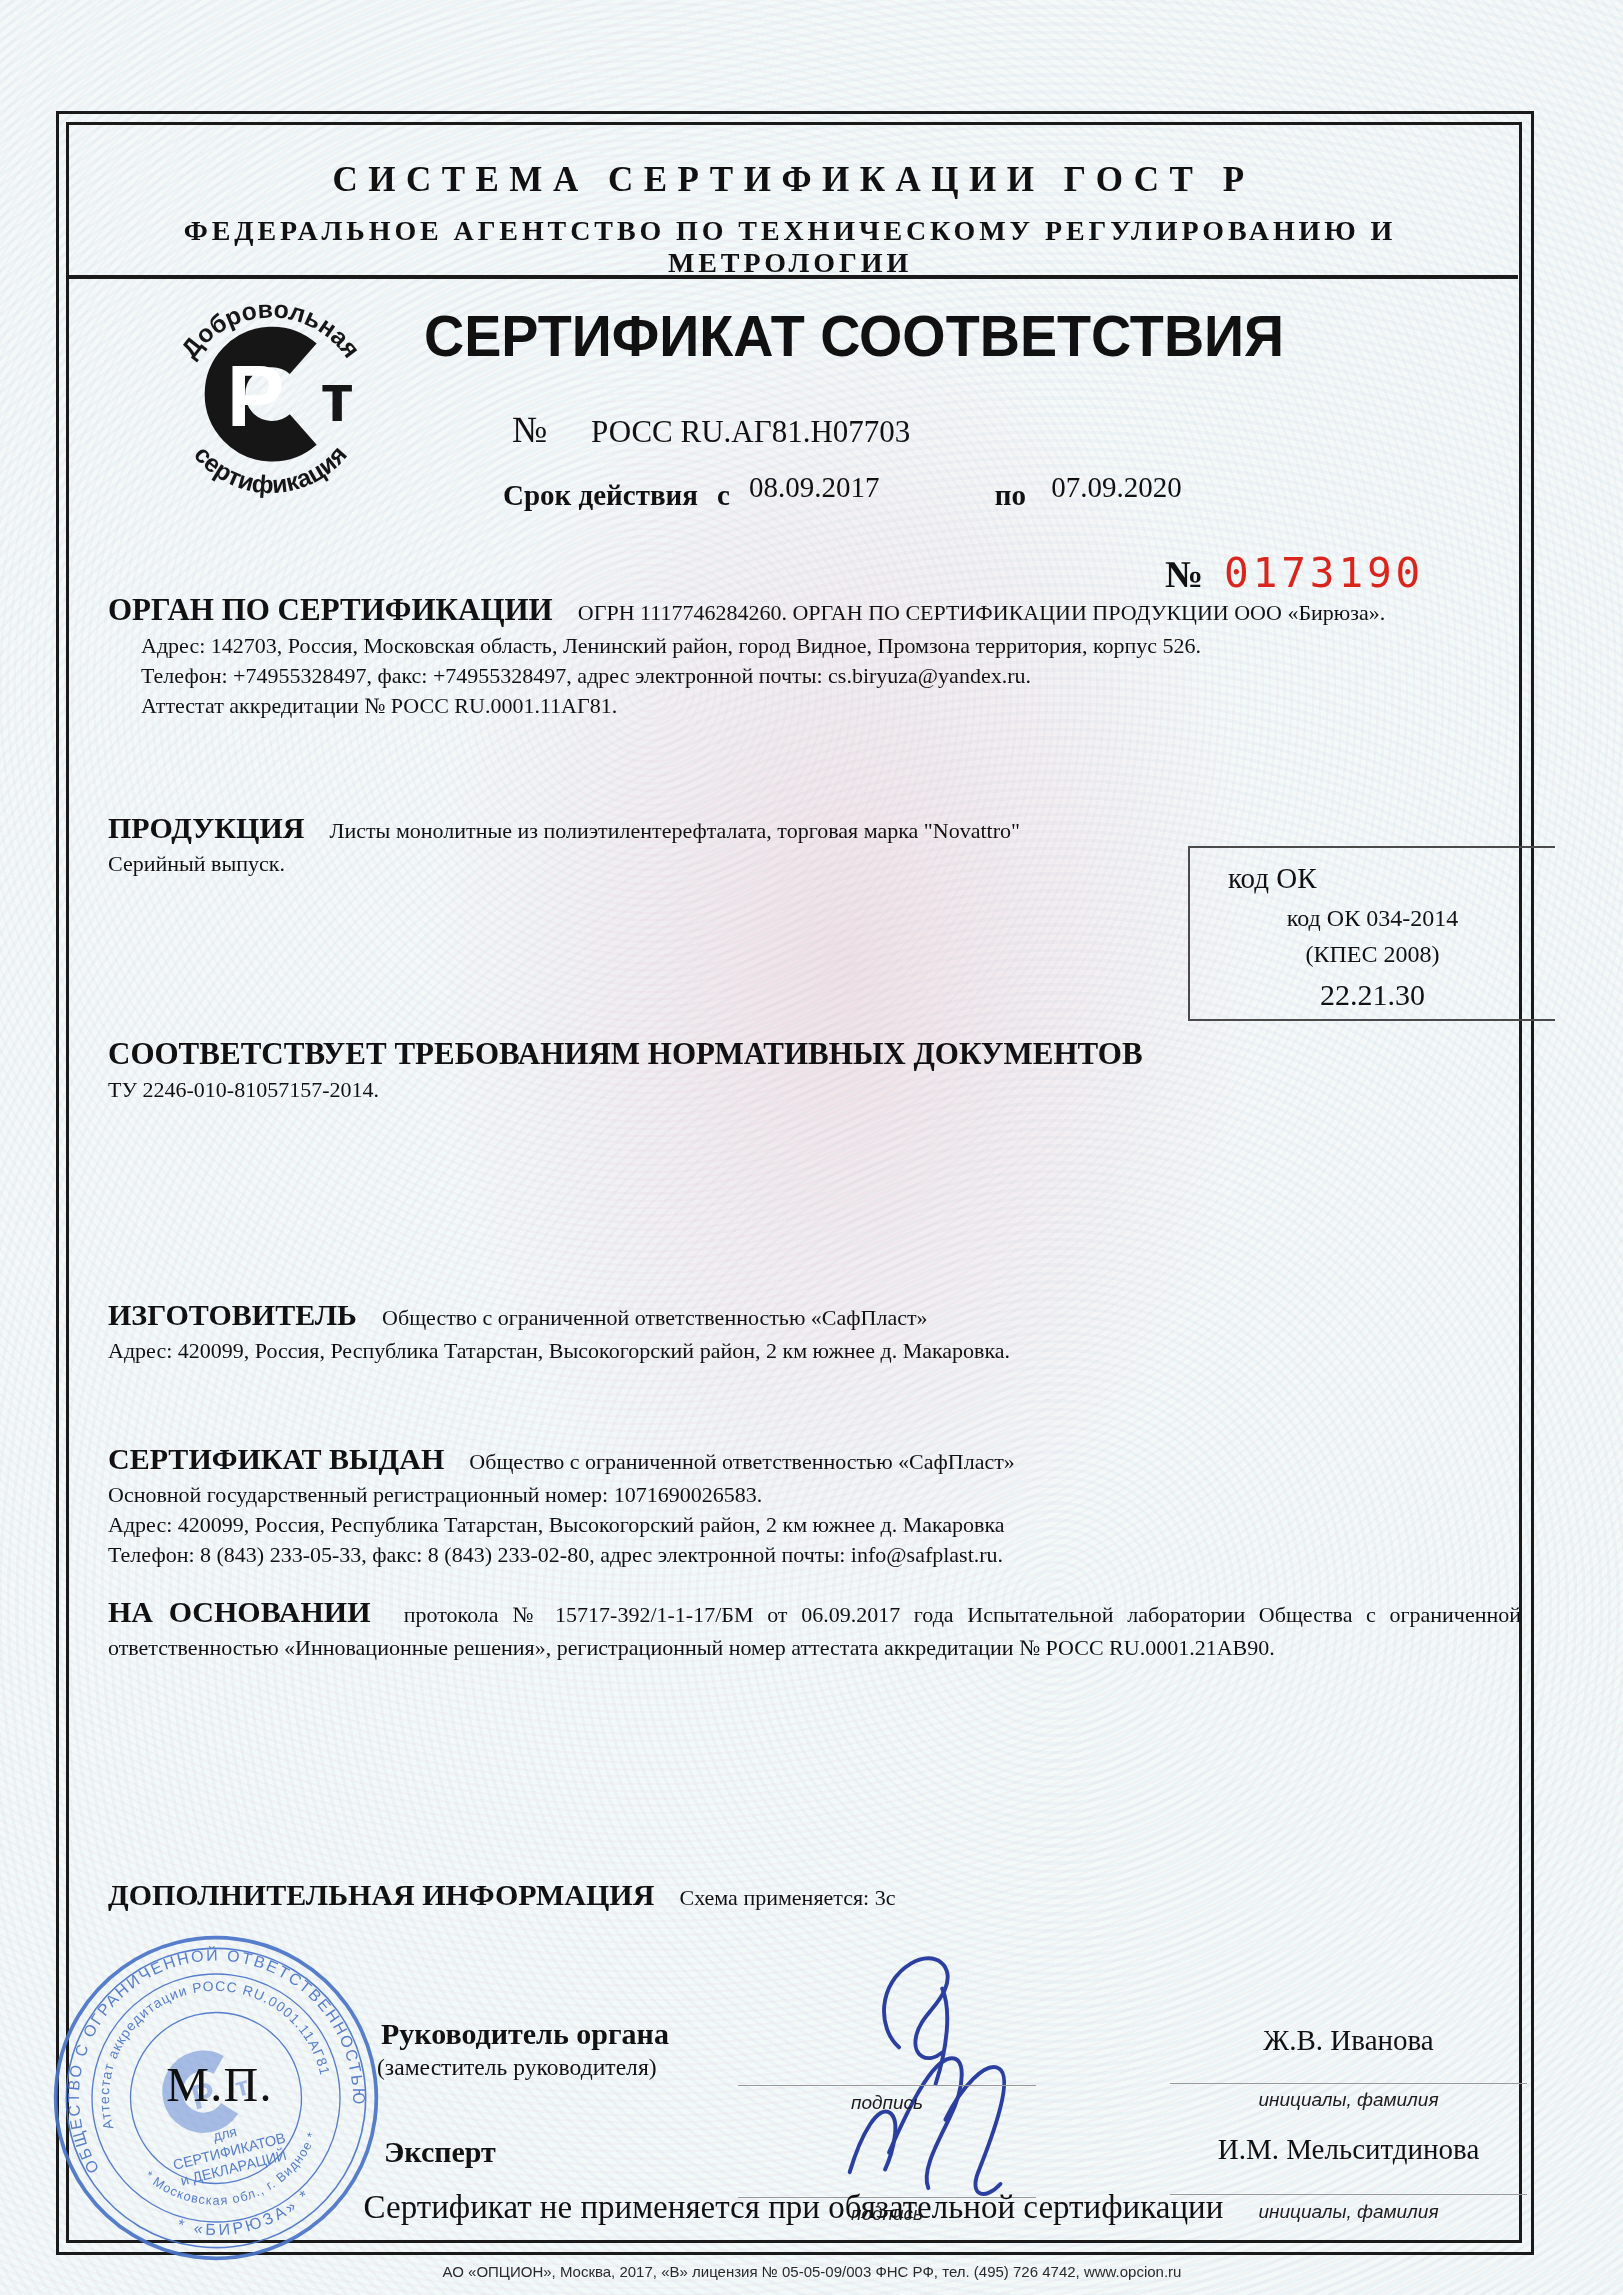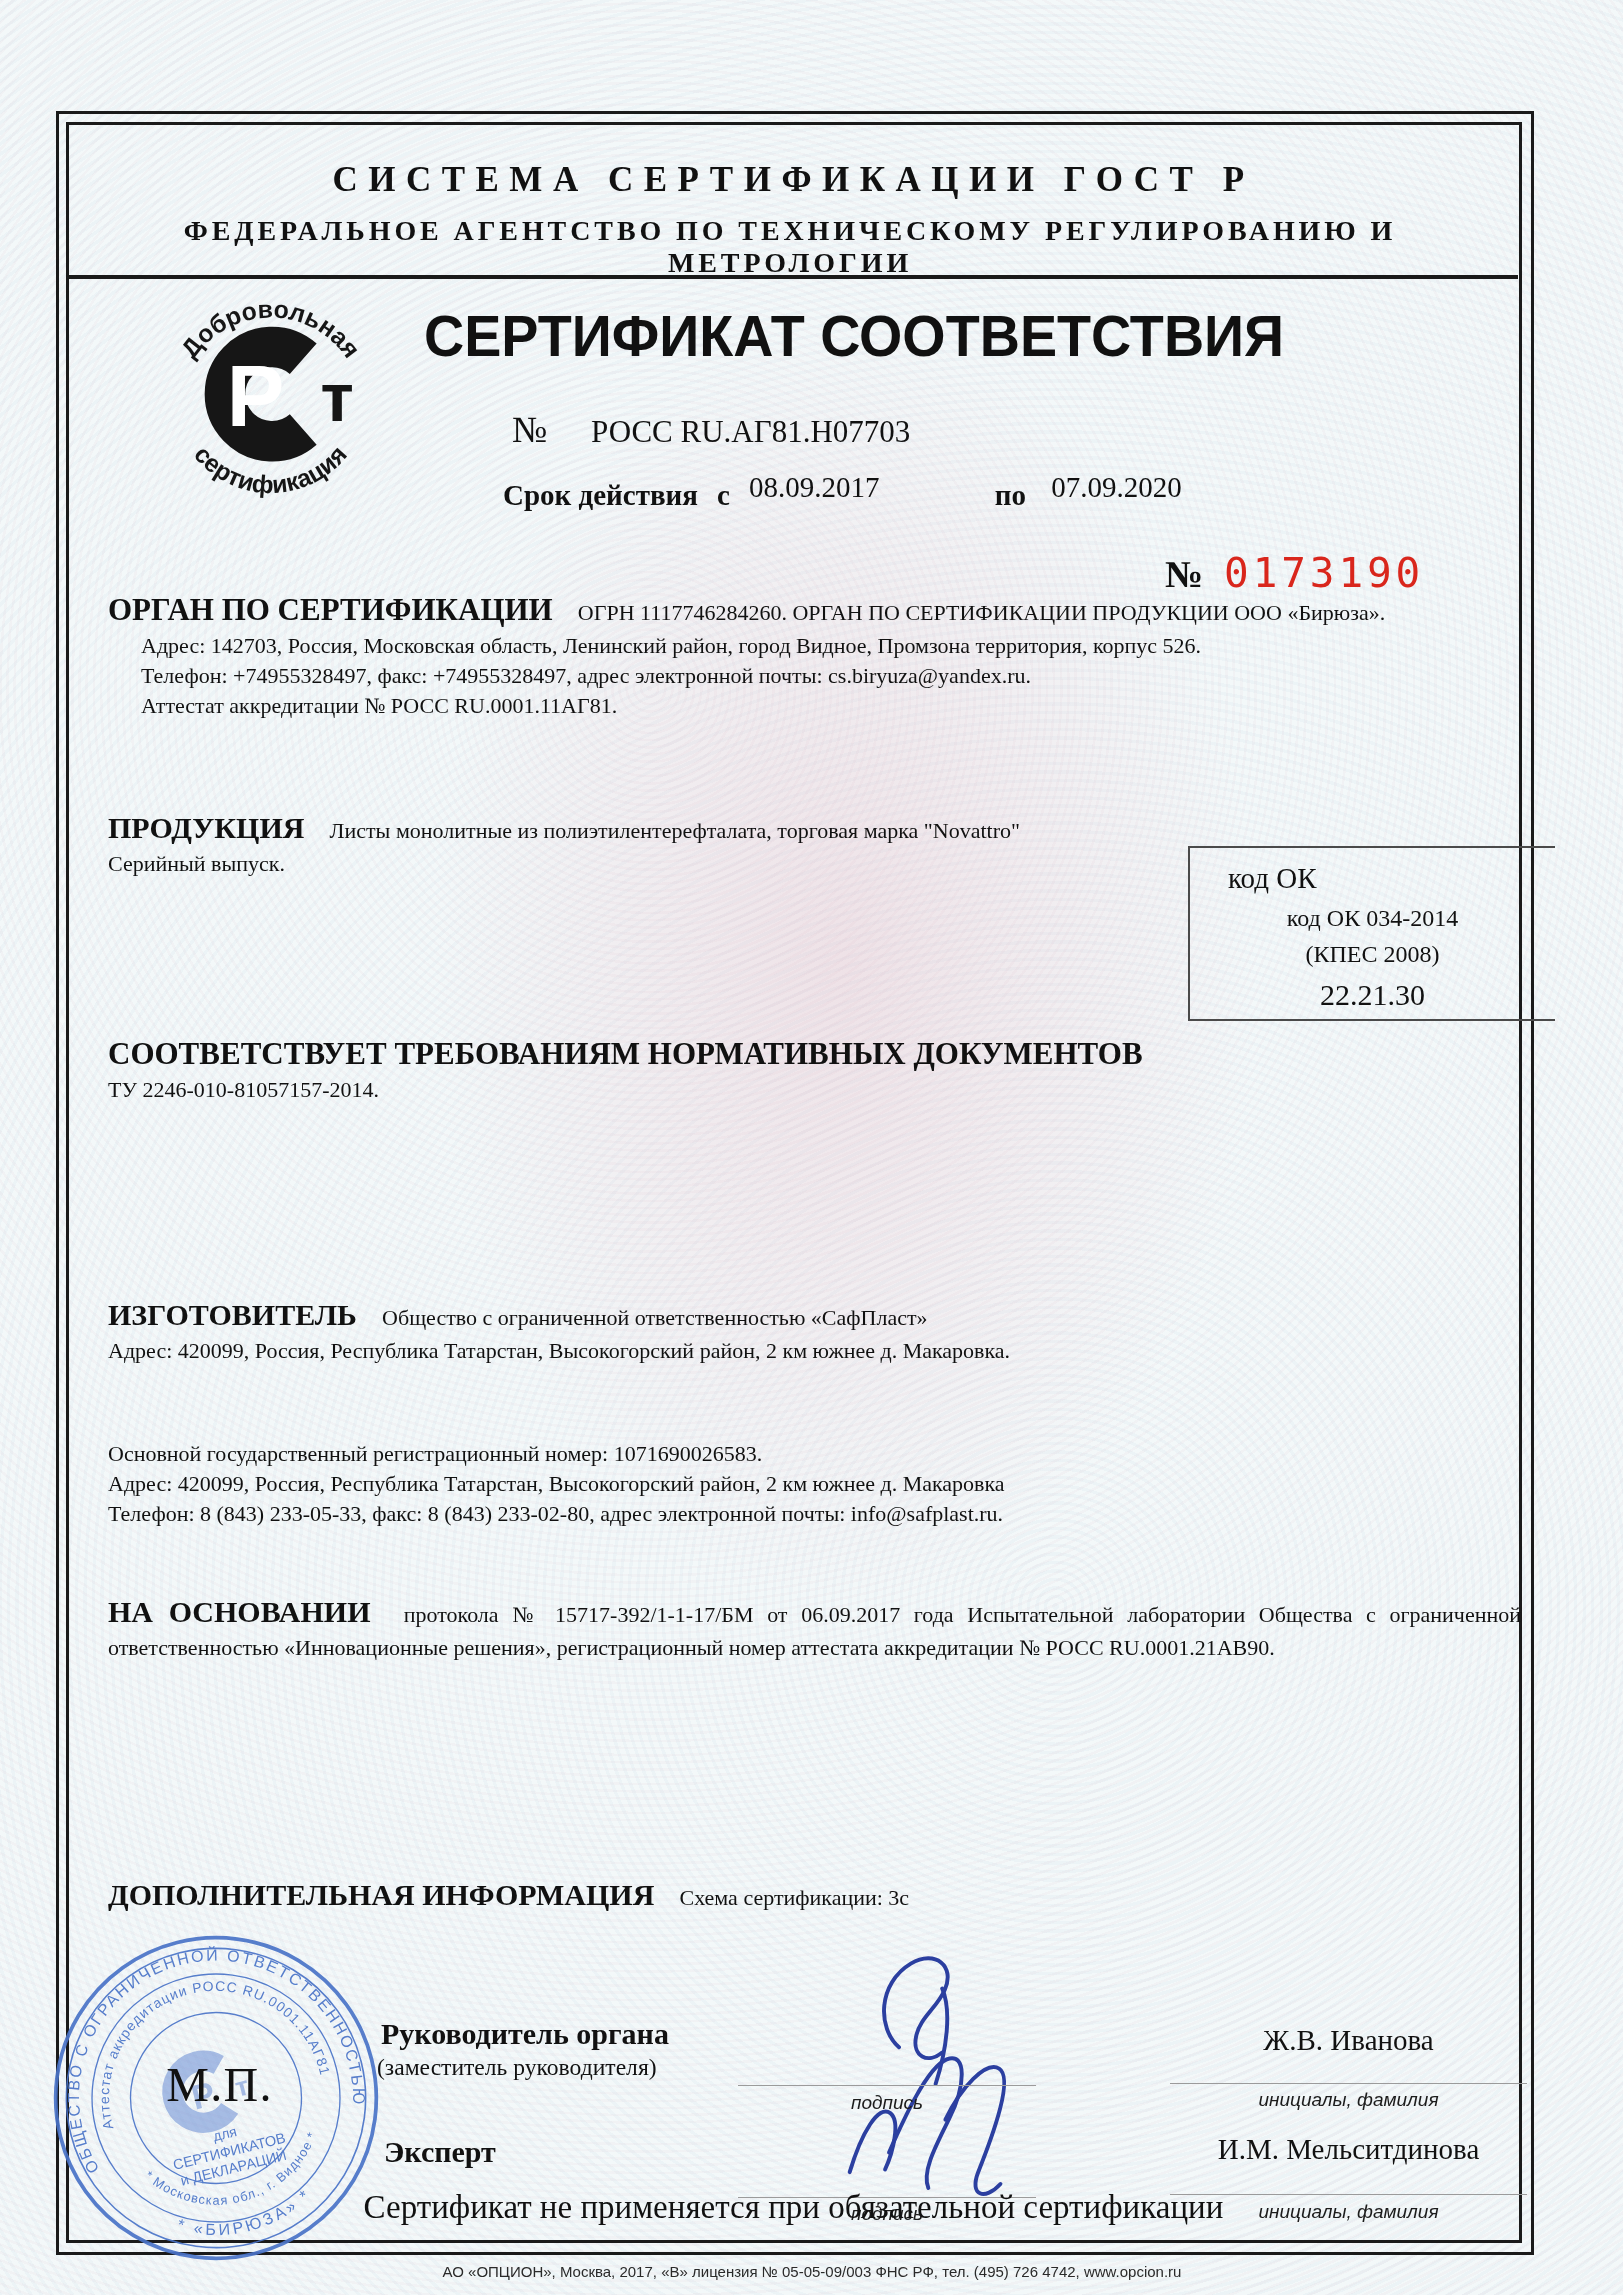--- a/index.html
+++ b/index.html
@@ -162,33 +162,37 @@
 
   <div class="abs sec sec-manu">
     <div>
       <span class="h h46">ИЗГОТОВИТЕЛЬ</span>
       <span class="inline">Общество с ограниченной ответственностью «СафПласт»</span>
     </div>
     <div>Адрес: 420099, Россия, Республика Татарстан, Высокогорский район, 2 км южнее д. Макаровка.</div>
   </div>
 
   <div class="abs sec sec-issued">
+    <div>
+      <span class="h h46">СЕРТИФИКАТ ВЫДАН</span>
+      <span class="inline">Общество с ограниченной ответственностью «СафПласт»</span>
+    </div>
     <div>Основной государственный регистрационный номер: 1071690026583.</div>
     <div>Адрес: 420099, Россия, Республика Татарстан, Высокогорский район, 2 км южнее д. Макаровка</div>
     <div>Телефон: 8 (843) 233-05-33, факс: 8 (843) 233-02-80, адрес электронной почты: info@safplast.ru.</div>
   </div>
 
   <div class="abs sec sec-basis">
     <span class="h h46">НА ОСНОВАНИИ</span>
     <span class="inline">протокола № 15717-392/1-1-17/БМ от 06.09.2017 года Испытательной лаборатории Общества с ограниченной ответственностью «Инновационные решения», регистрационный номер аттестата аккредитации № РОСС RU.0001.21АВ90.</span>
   </div>
 
   <div class="abs sec sec-add">
     <span class="h h46">ДОПОЛНИТЕЛЬНАЯ ИНФОРМАЦИЯ</span>
-    <span class="inline">Схема сертификации: 3с</span>
+    <span class="inline">Схема применяется: 3с</span>
   </div>
 
   <div class="abs stamp-wrap">
     <svg width="342" height="342" viewBox="0 0 640 640">
       <defs>
         <path id="stOutTop" d="M 73,386 A 256,256 0 1 1 567,386"></path>
         <path id="stOutBot" d="M 98,448 A 256,256 0 0 0 542,448"></path>
         <path id="stInTop" d="M 127,372 A 200,200 0 1 1 513,372"></path>
         <path id="stInBot" d="M 147,420 A 200,200 0 0 0 493,420"></path>
       </defs>

